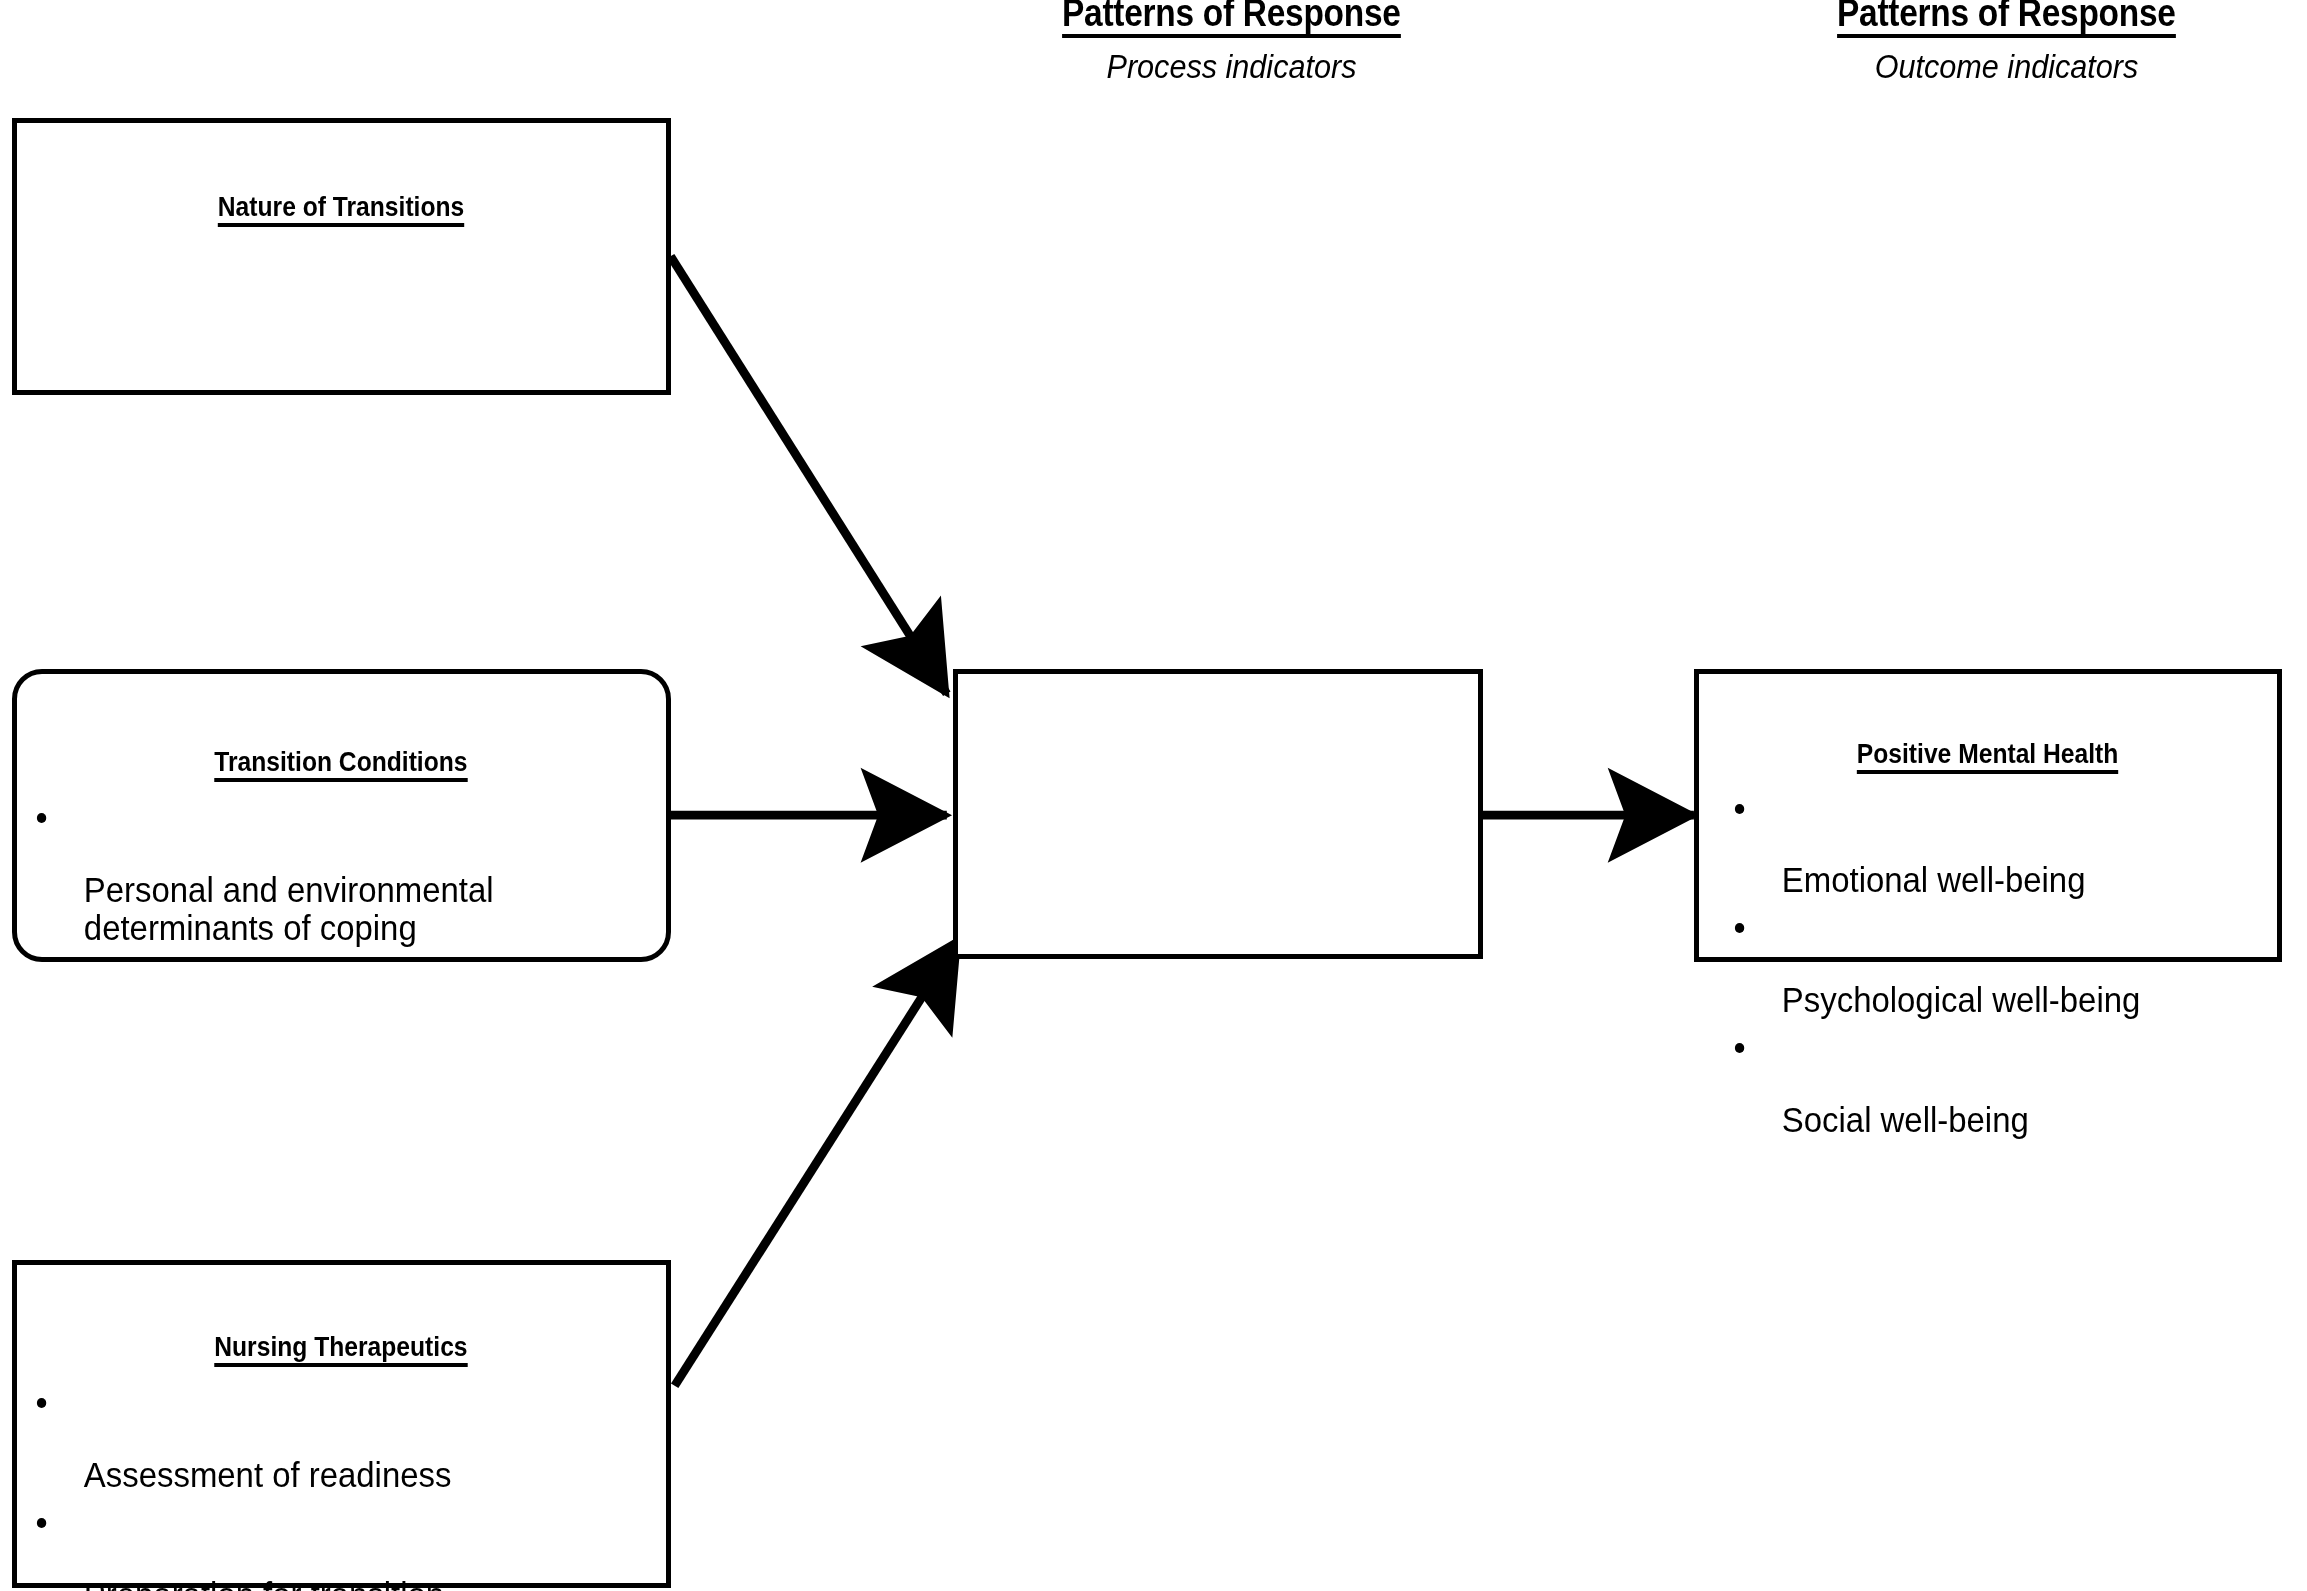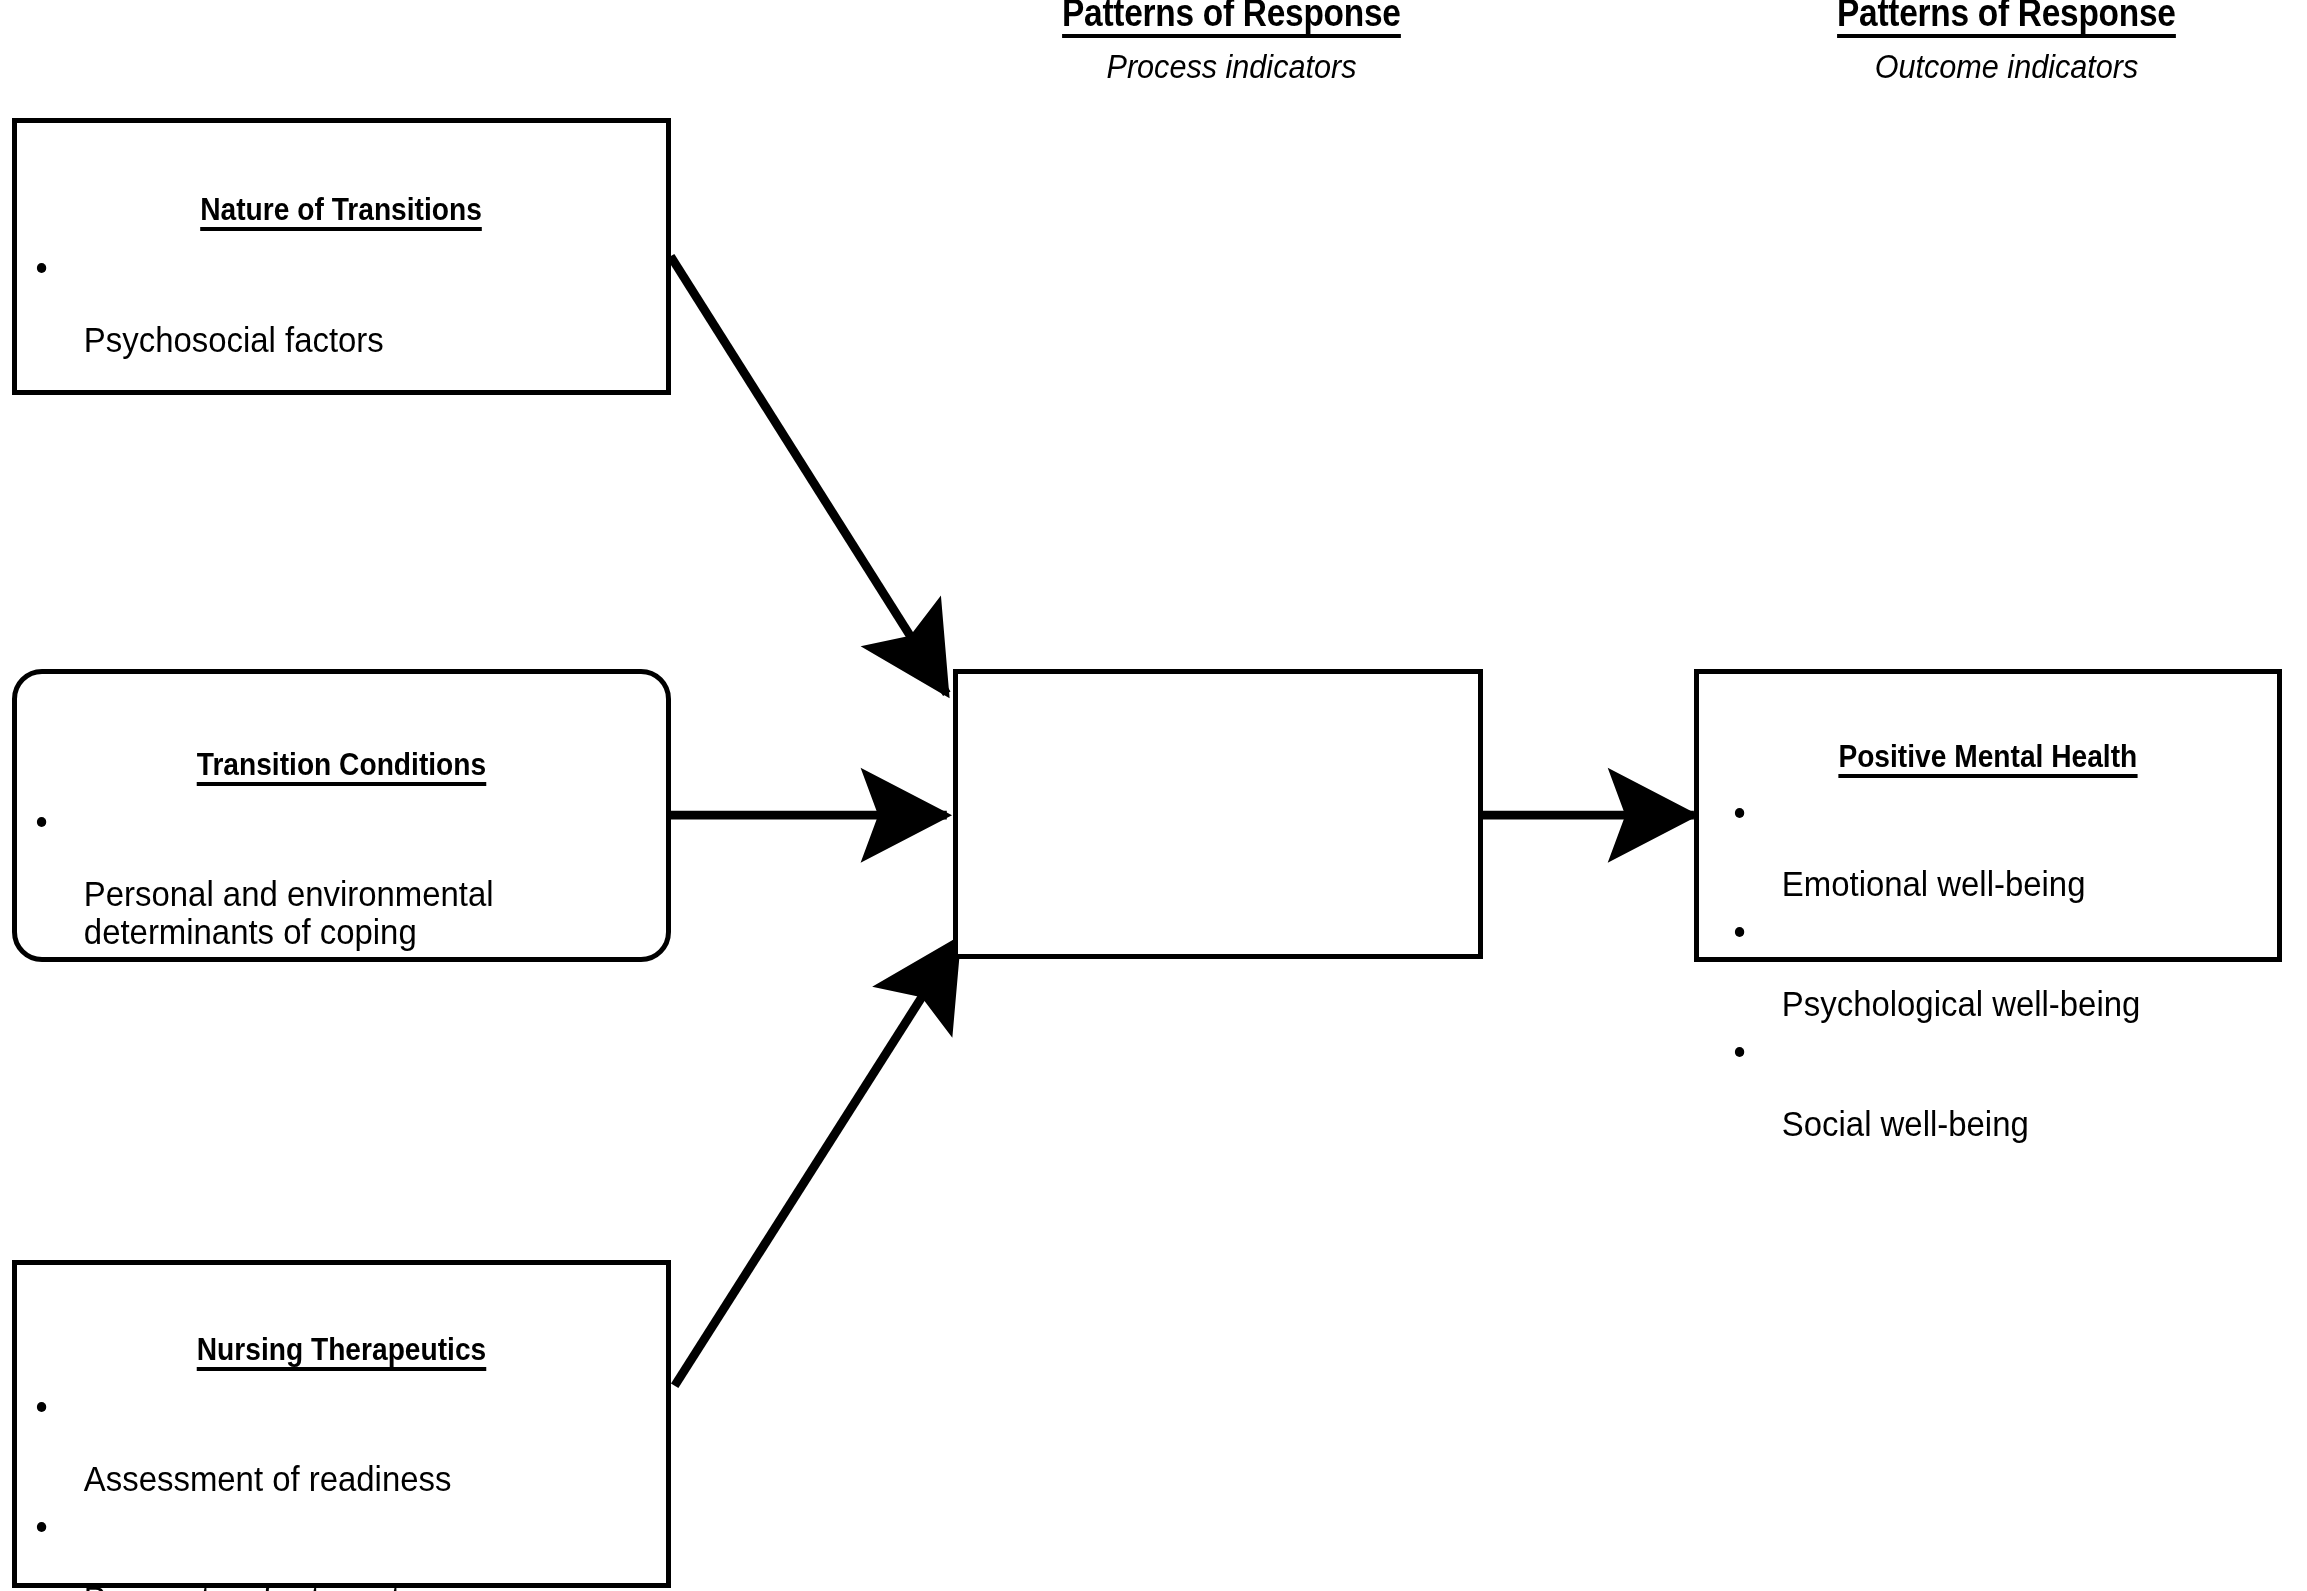--- a/index.html
+++ b/index.html
@@ -43,21 +43,21 @@
   
   .node{
     position:absolute;
     box-sizing:border-box;
     background:#ffffff;
     border:5.3px solid #000000;
   }
   .node-title{
     text-align:center;
     font-weight:bold;
-    font-size:32px;
+    font-size:28px;
     line-height:1.0;
     white-space:nowrap;
   }
   .node-title span{
     display:inline-block;
     border-bottom:4.1px solid #000;
     padding-bottom:1.8px;
     transform:scaleX(0.88);
     transform-origin:center bottom;
   }
@@ -125,26 +125,20 @@
 
     <line x1="1150" y1="2363" x2="1634" y2="1602" stroke="#000" stroke-width="15" marker-end="url(#ah)"></line>
 
     <line x1="2528" y1="1390" x2="2888" y2="1390" stroke="#000" stroke-width="15" marker-end="url(#ah)"></line>
   </svg>
 
   <div class="node" style="left:11.7px; top:118px; width:659px; height:277px; padding:70px 15.3px 0 15.3px;">
     <div class="node-title">
       <span>Nature of Transitions</span>
     </div>
-    <ul class="bullets" style="margin-top:14px; margin-left:-13px;">
-      <li>
-        <span class="dot"></span>
-        <span>Psychosocial factors</span>
-      </li>
-    </ul>
   </div>
 
   <div class="node" style="left:11.7px; top:669px; width:659px; height:293px; padding:74px 15.3px 0 15.3px;border-radius:30px;">
     <div class="node-title">
       <span>Transition Conditions</span>
     </div>
     <ul class="bullets" style="margin-top:13px; margin-left:-13px;">
       <li>
         <span class="dot" style="top:0.52em;"></span>
         <span>Personal and environmental

